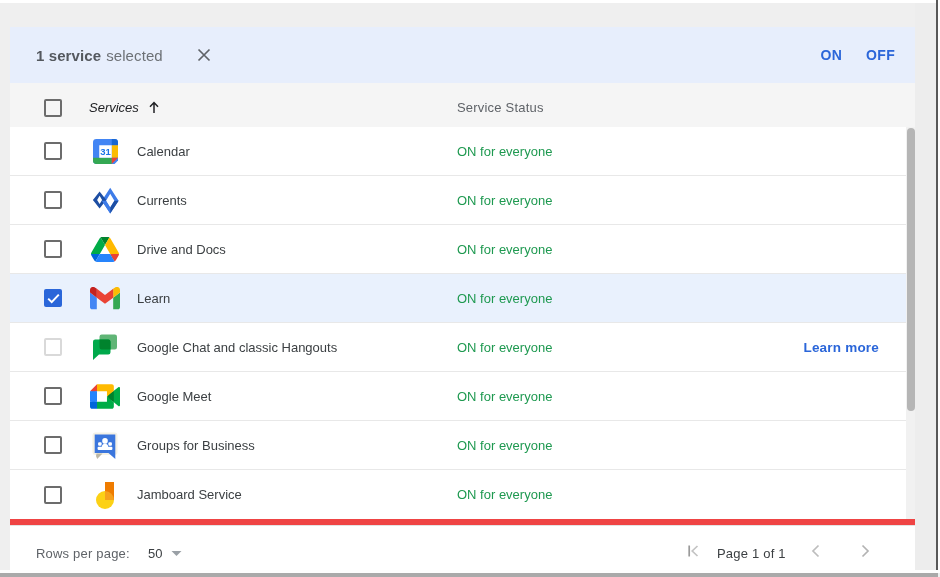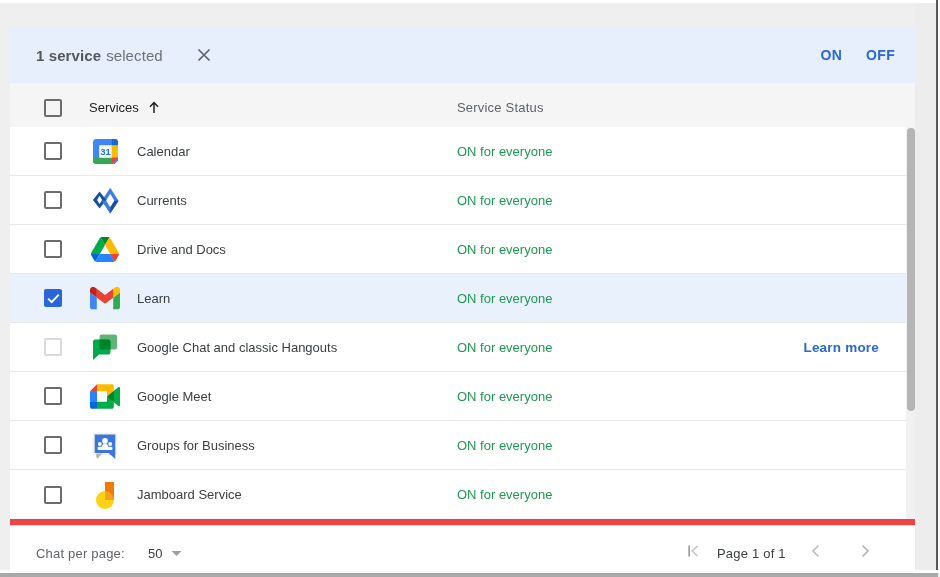--- a/index.html
+++ b/index.html
@@ -35,21 +35,21 @@
     cursor:pointer;padding:6px 0;
   }
   .tb-btn + .tb-btn{margin-left:24px;}
 
   
   .thead{
     position:absolute;left:0;top:56px;width:905px;height:50px;
     background:#f5f5f5;border-bottom:1px solid #e3e3e3;box-sizing:border-box;
     display:flex;align-items:center;
   }
-  .th-services{font-size:13px;color:#202124;}
+  .th-services{font-size:13px;color:#202124;font-style:italic;}
   .th-status{font-size:13px;color:#5f6368;letter-spacing:.2px;position:absolute;left:447px;}
   .sort-arrow{margin-left:9px;display:flex;align-items:center;}
 
   
   .rows-viewport{position:absolute;left:0;top:100px;width:905px;height:392px;}
   .rows{position:absolute;left:0;top:0;width:896px;}
   .row{
     position:relative;width:896px;height:49px;box-sizing:border-box;
     border-bottom:1px solid #e8e8e8;background:#ffffff;
     display:flex;align-items:center;
@@ -270,21 +270,21 @@
             <span class="status-cell">ON for everyone</span>
           </div>
         </div>
       <div class="vscroll-track">
         <div class="vscroll-thumb"></div>
       </div>
     </div>
 
     <div class="tfoot">
       <div class="tfoot-inner">
-        <span class="rpp-label">Chat per page:</span>
+        <span class="rpp-label">Rows per page:</span>
         <span class="rpp-value">
           <span>50</span>
           <span class="rpp-caret">
             <svg width="11" height="6" viewBox="0 0 11 6">
                 <path d="M0.5 0.5 L10.5 0.5 L5.5 5.5 Z" fill="#9aa0a6"></path>
               </svg>
           </span>
         </span>
         <span class="pg-first">
           <svg width="13" height="14" viewBox="0 0 13 14">

